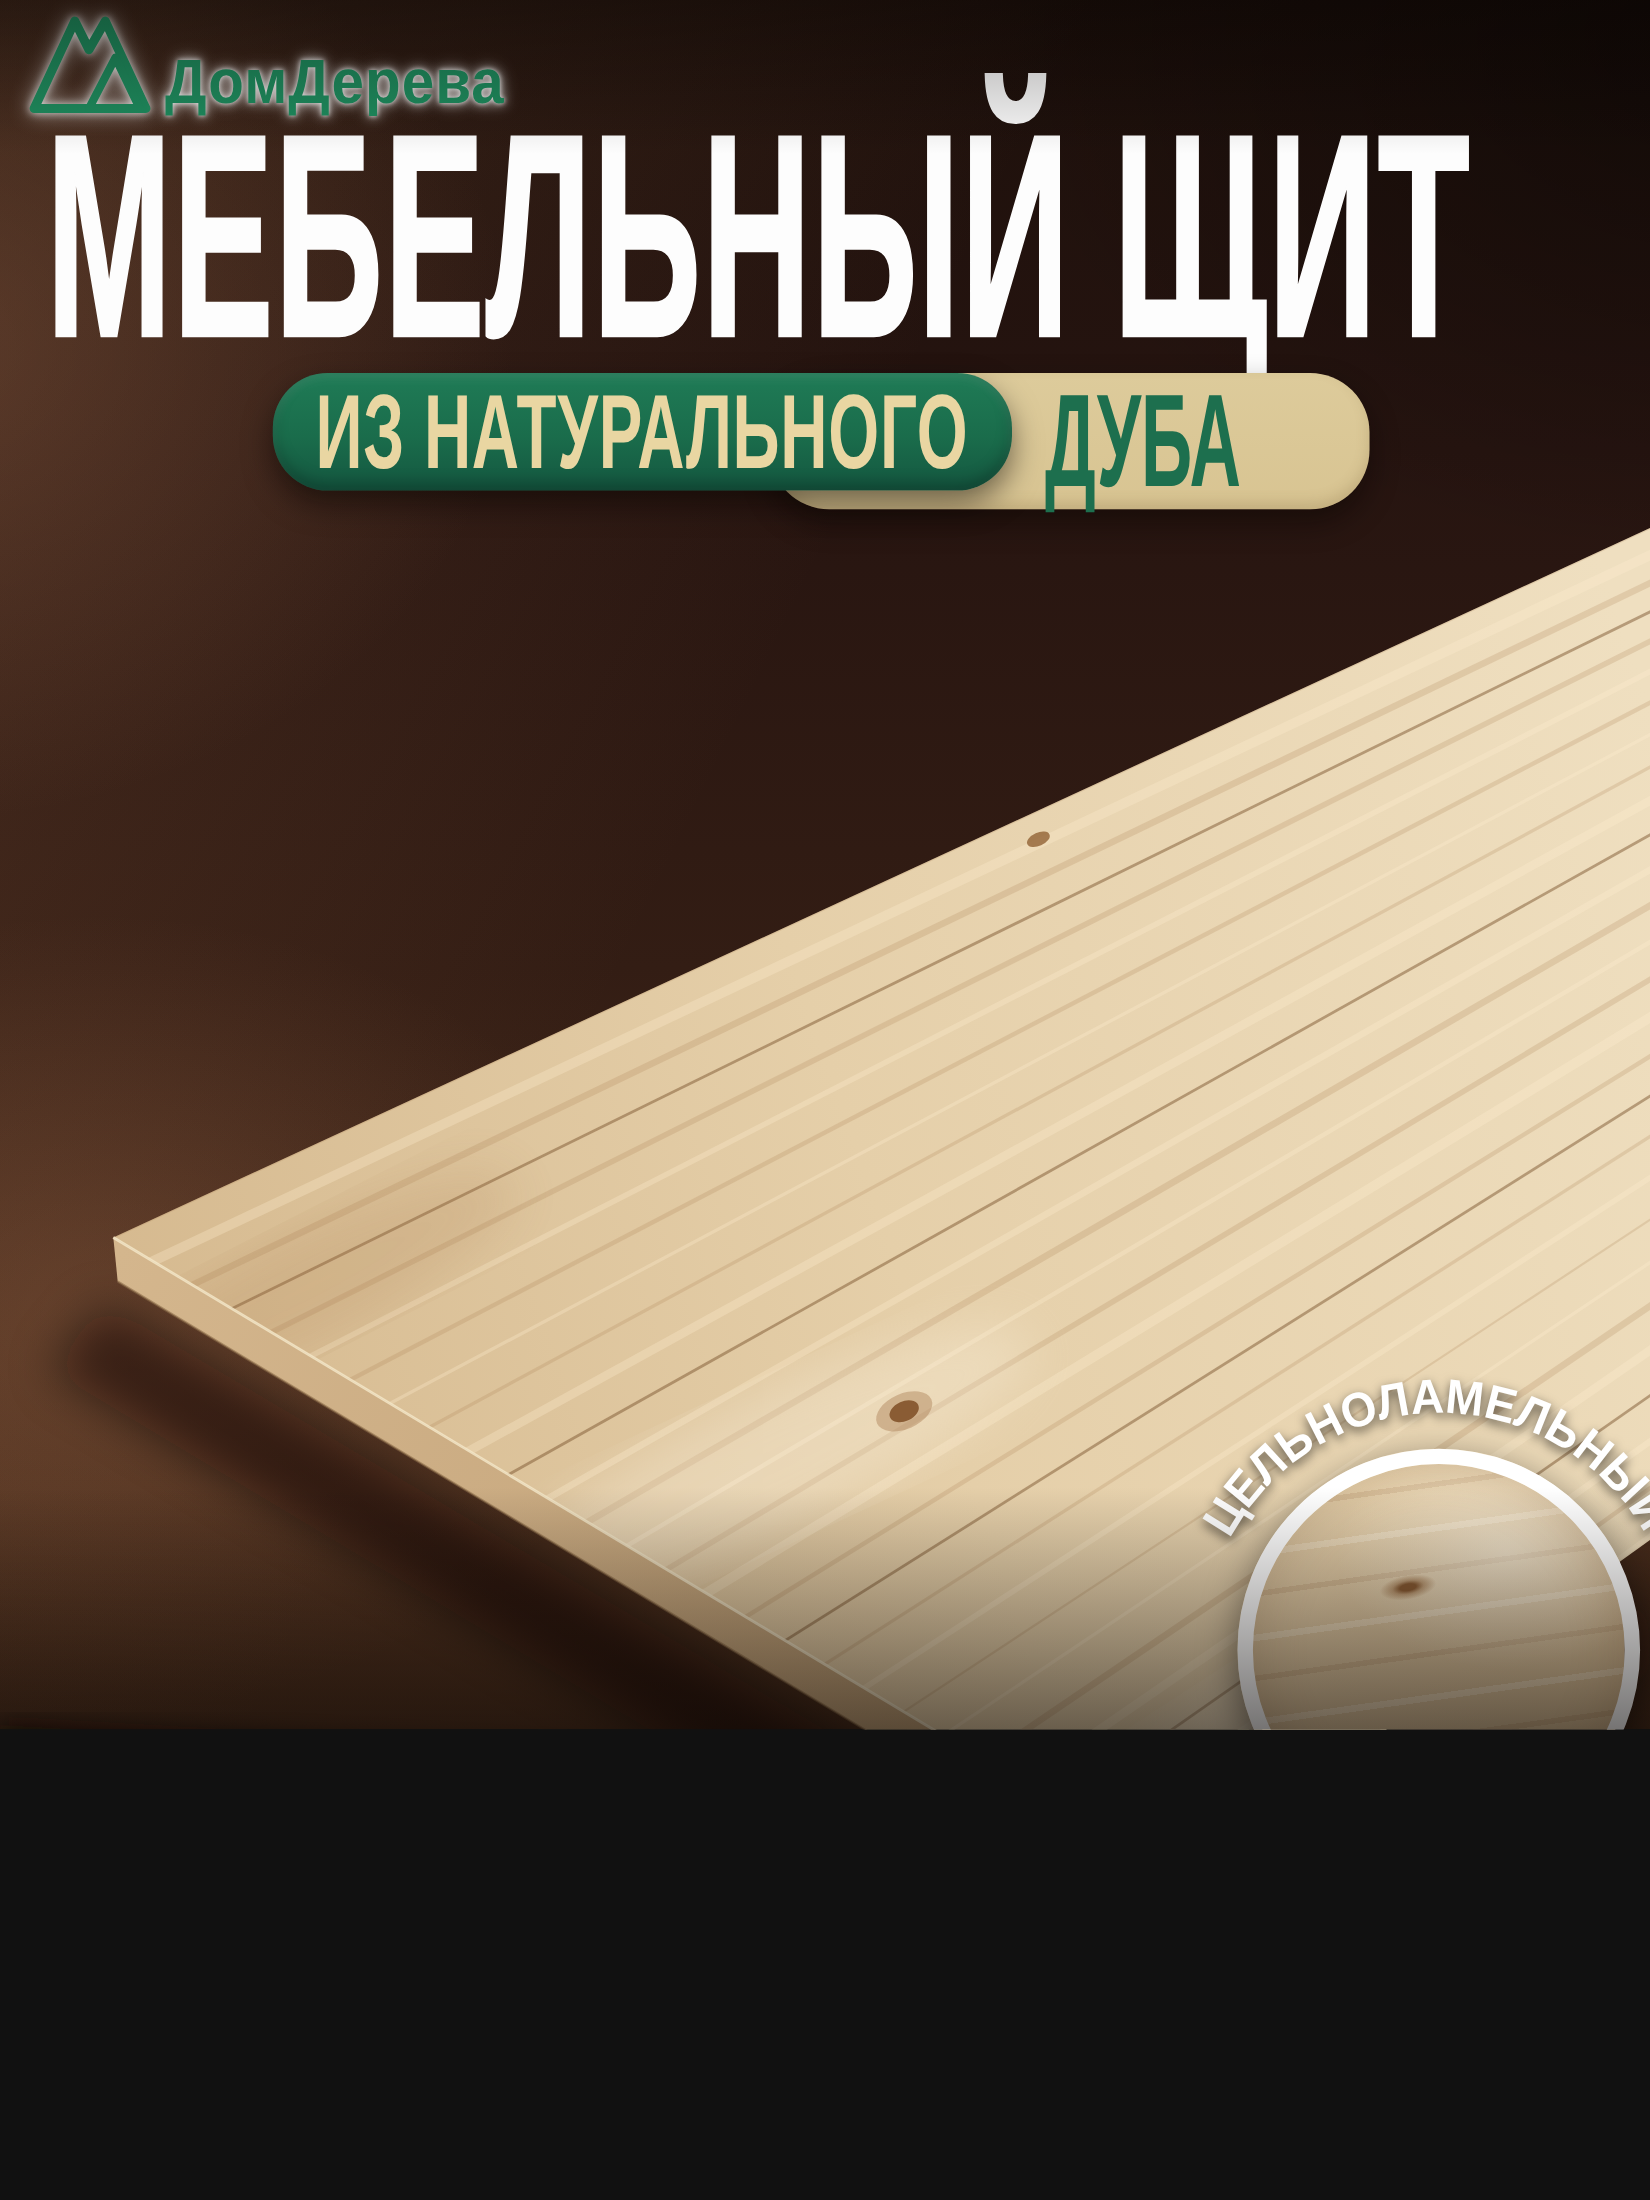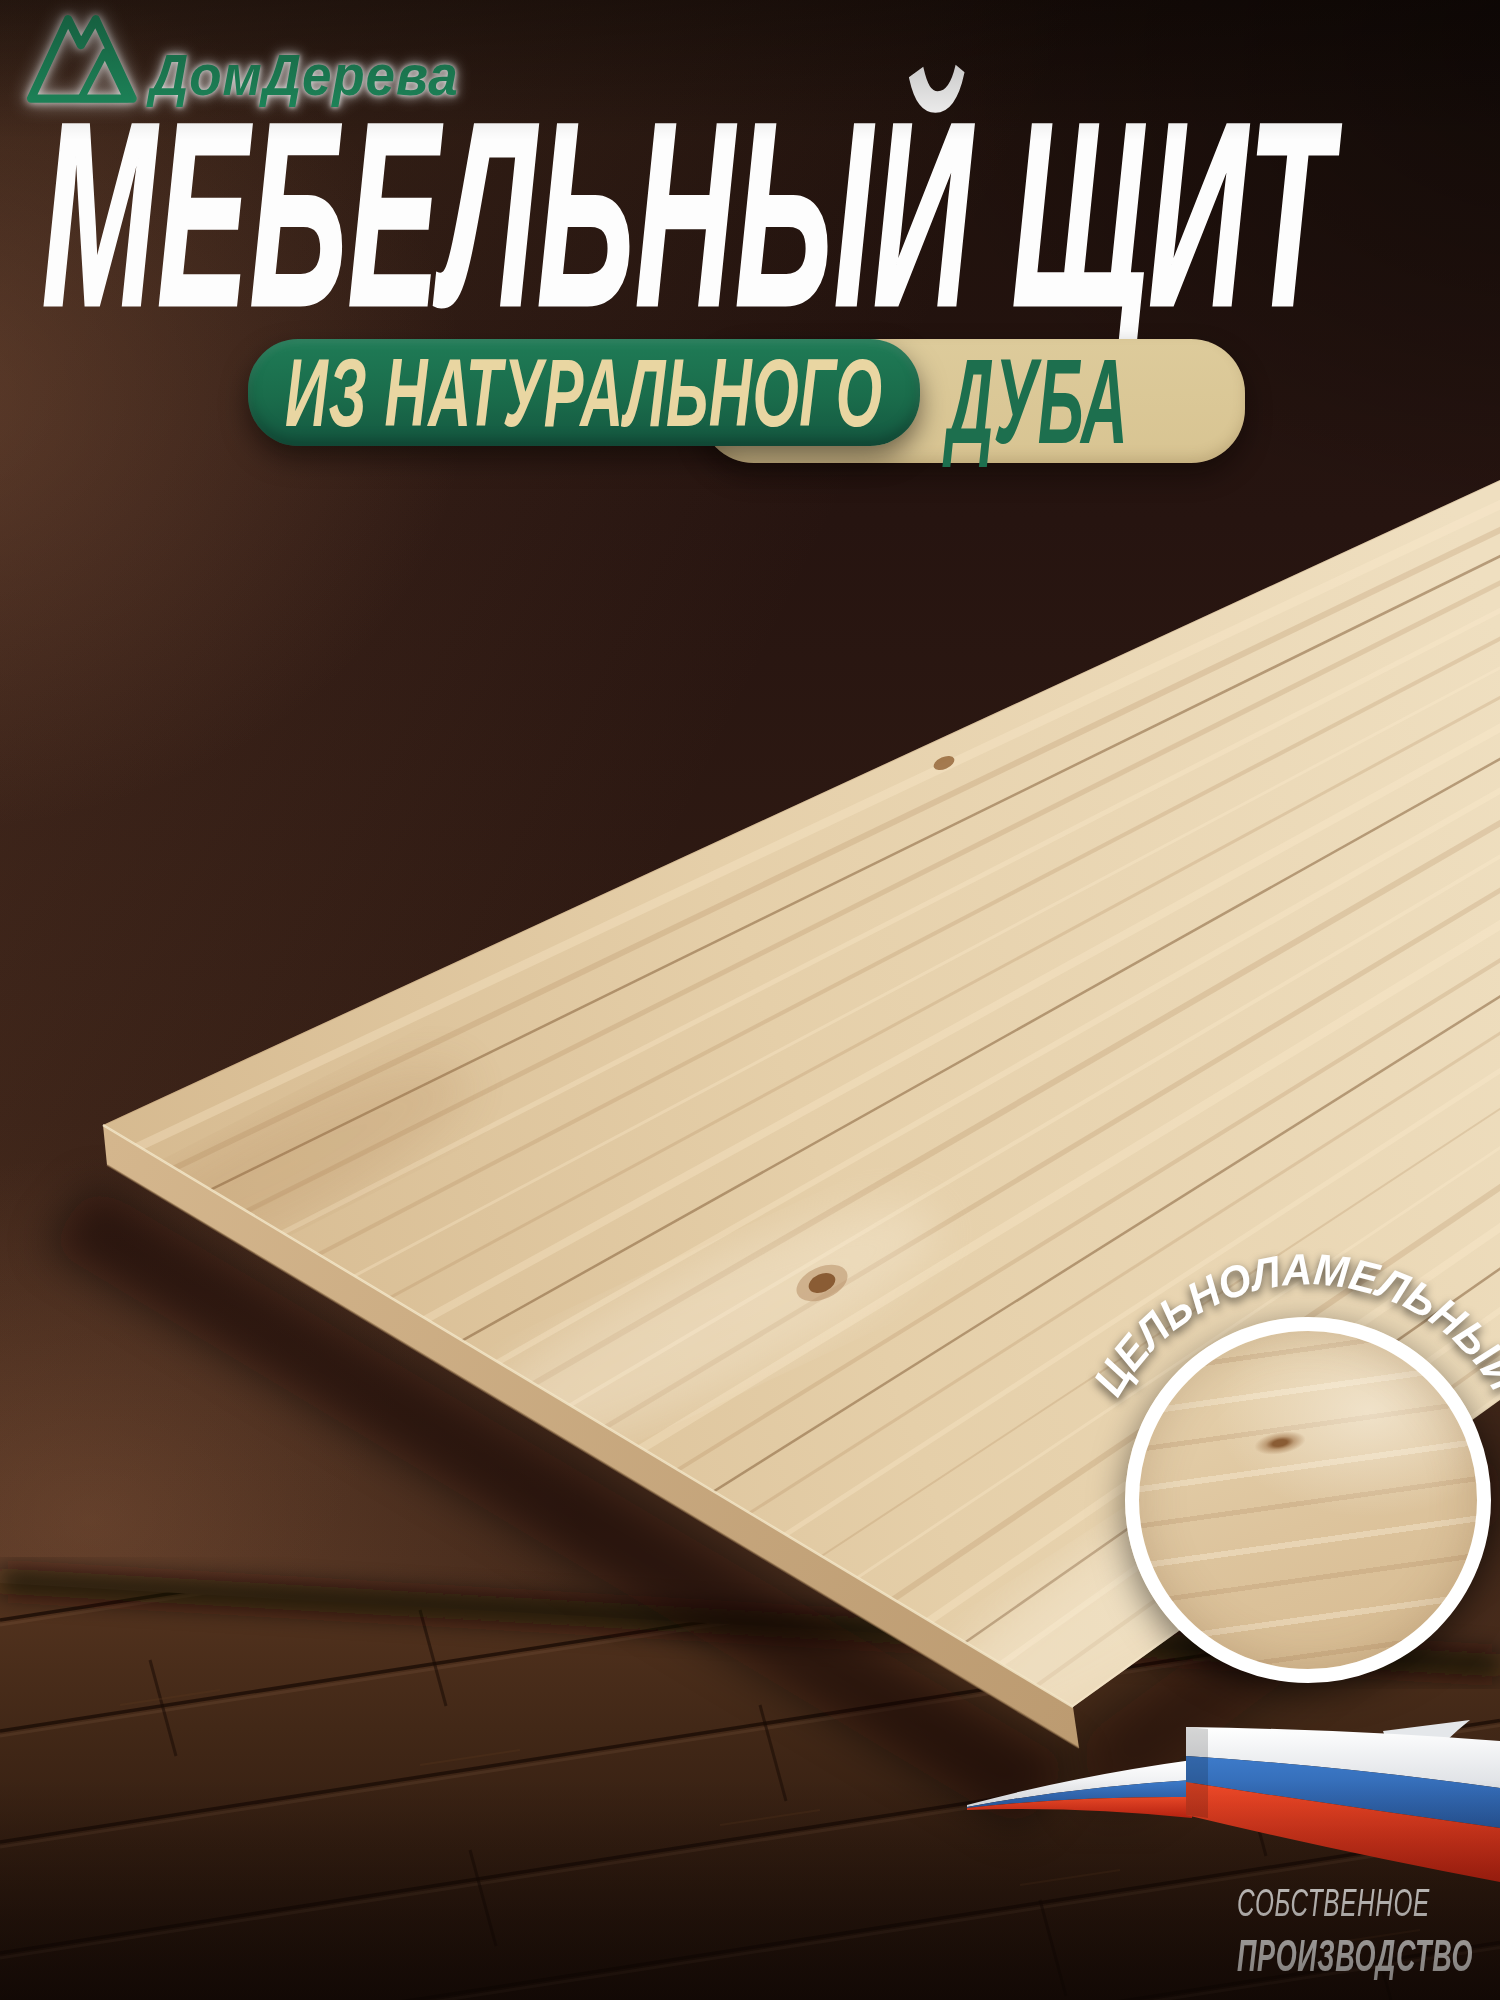--- a/index.html
+++ b/index.html
@@ -1,17 +1,17 @@
 <!DOCTYPE html>
 <html style="--green-logo: #1f8f60; --green-pill: #1a6c4b; --green-text: #1d6f4e; --beige: #ddcb9b; --beige-text: #e9d6a2; --wood-light: #ecd9b8; --wood-mid: #ddc49c; --wood-side: #c9ab83; --flag-white: #f2f3f5; --flag-blue: #2f6cbb; --flag-red: #e23a1e; --wall-dark: #261410; --floor-brown: #462b1a;"><head>
 <meta charset="utf-8">
 <style>
   html,body{margin:0;padding:0;background:#111;}
-  .stage{position:relative;width:1500px;height:2000px;overflow:hidden;
-         font-family:"Liberation Sans","DejaVu Sans",sans-serif;font-style:italic;}
+  .stage{position:relative;width:1500px;height:1572px;overflow:hidden;
+         font-family:"Liberation Sans","DejaVu Sans",sans-serif;}
   
   .wall{position:absolute;inset:0;
     background:
       radial-gradient(900px 700px at -6% 20%, rgba(170,115,80,.30), rgba(0,0,0,0) 62%),
       radial-gradient(760px 560px at 6% 76%, rgba(200,135,95,.22), rgba(0,0,0,0) 65%),
       linear-gradient(116deg, rgba(150,100,68,.20) 6%, rgba(150,100,68,.08) 30%, rgba(0,0,0,0) 44%),
       radial-gradient(1100px 800px at 104% 2%, rgba(0,0,0,.42), rgba(0,0,0,0) 60%),
       linear-gradient(180deg,#1d100b 0%,#261410 26%,#331d14 56%,#452a1b 78%,#50321f 100%);}
   
   .scene{position:absolute;left:0;top:0;}

